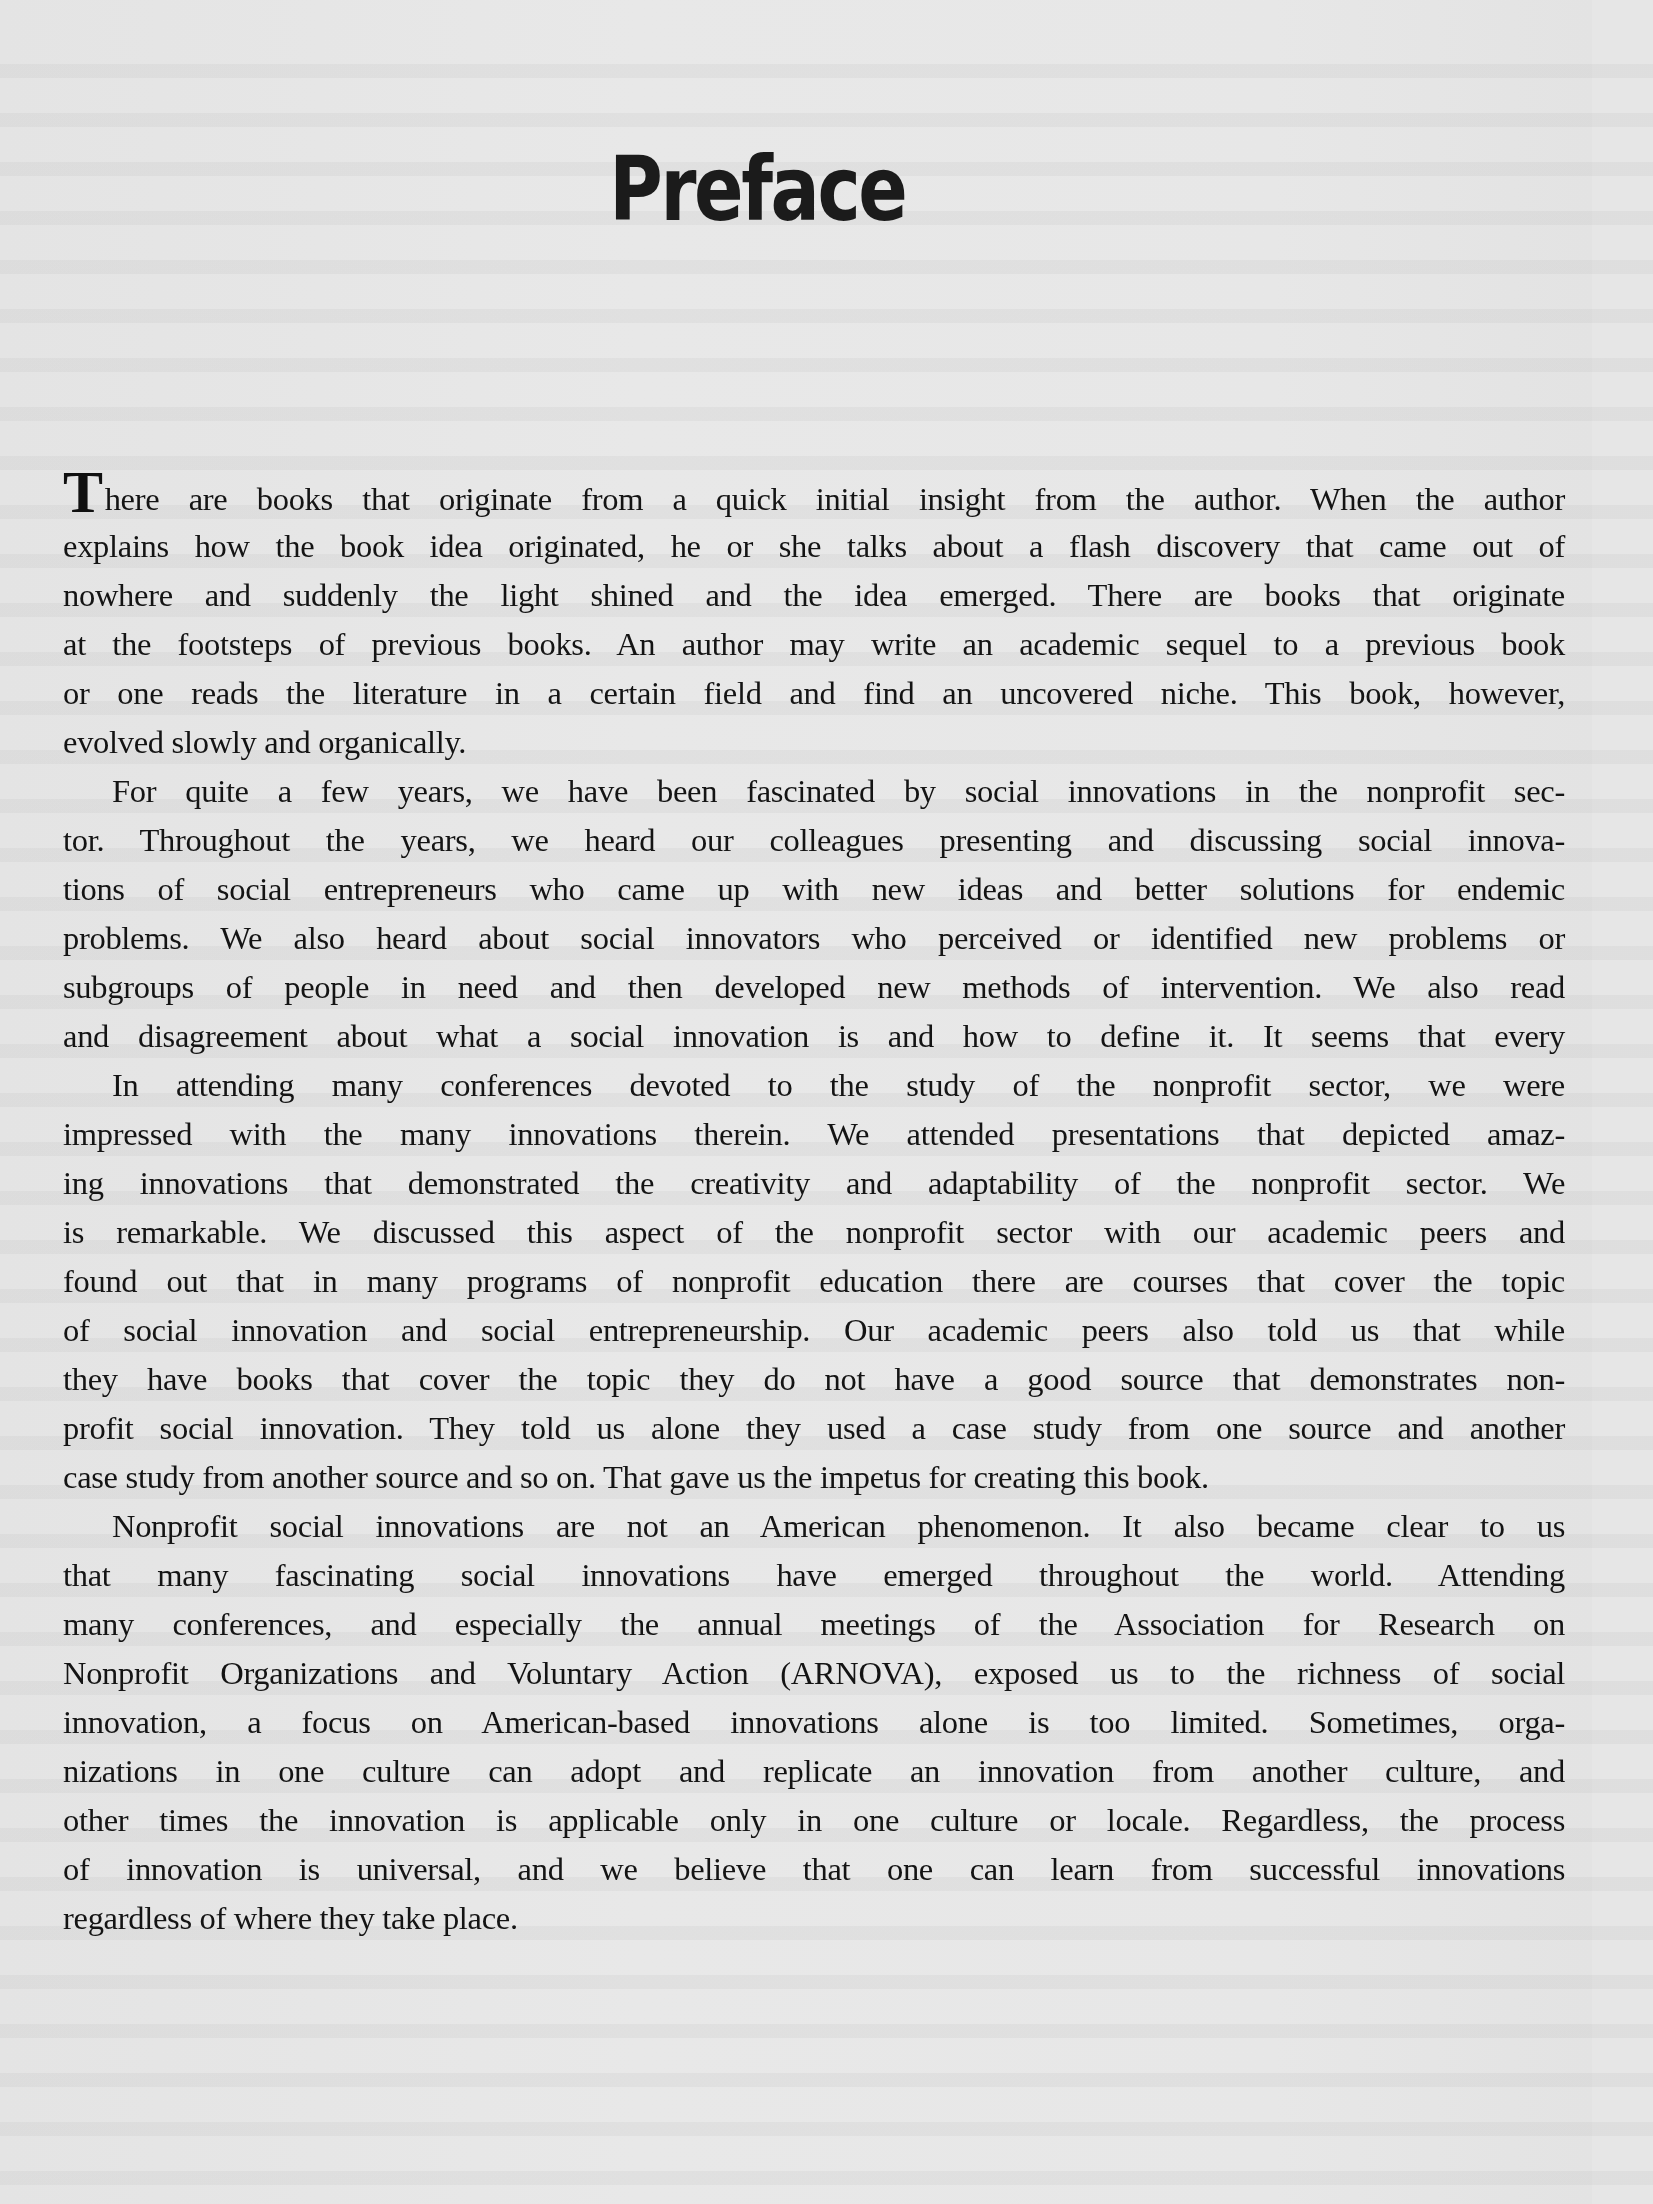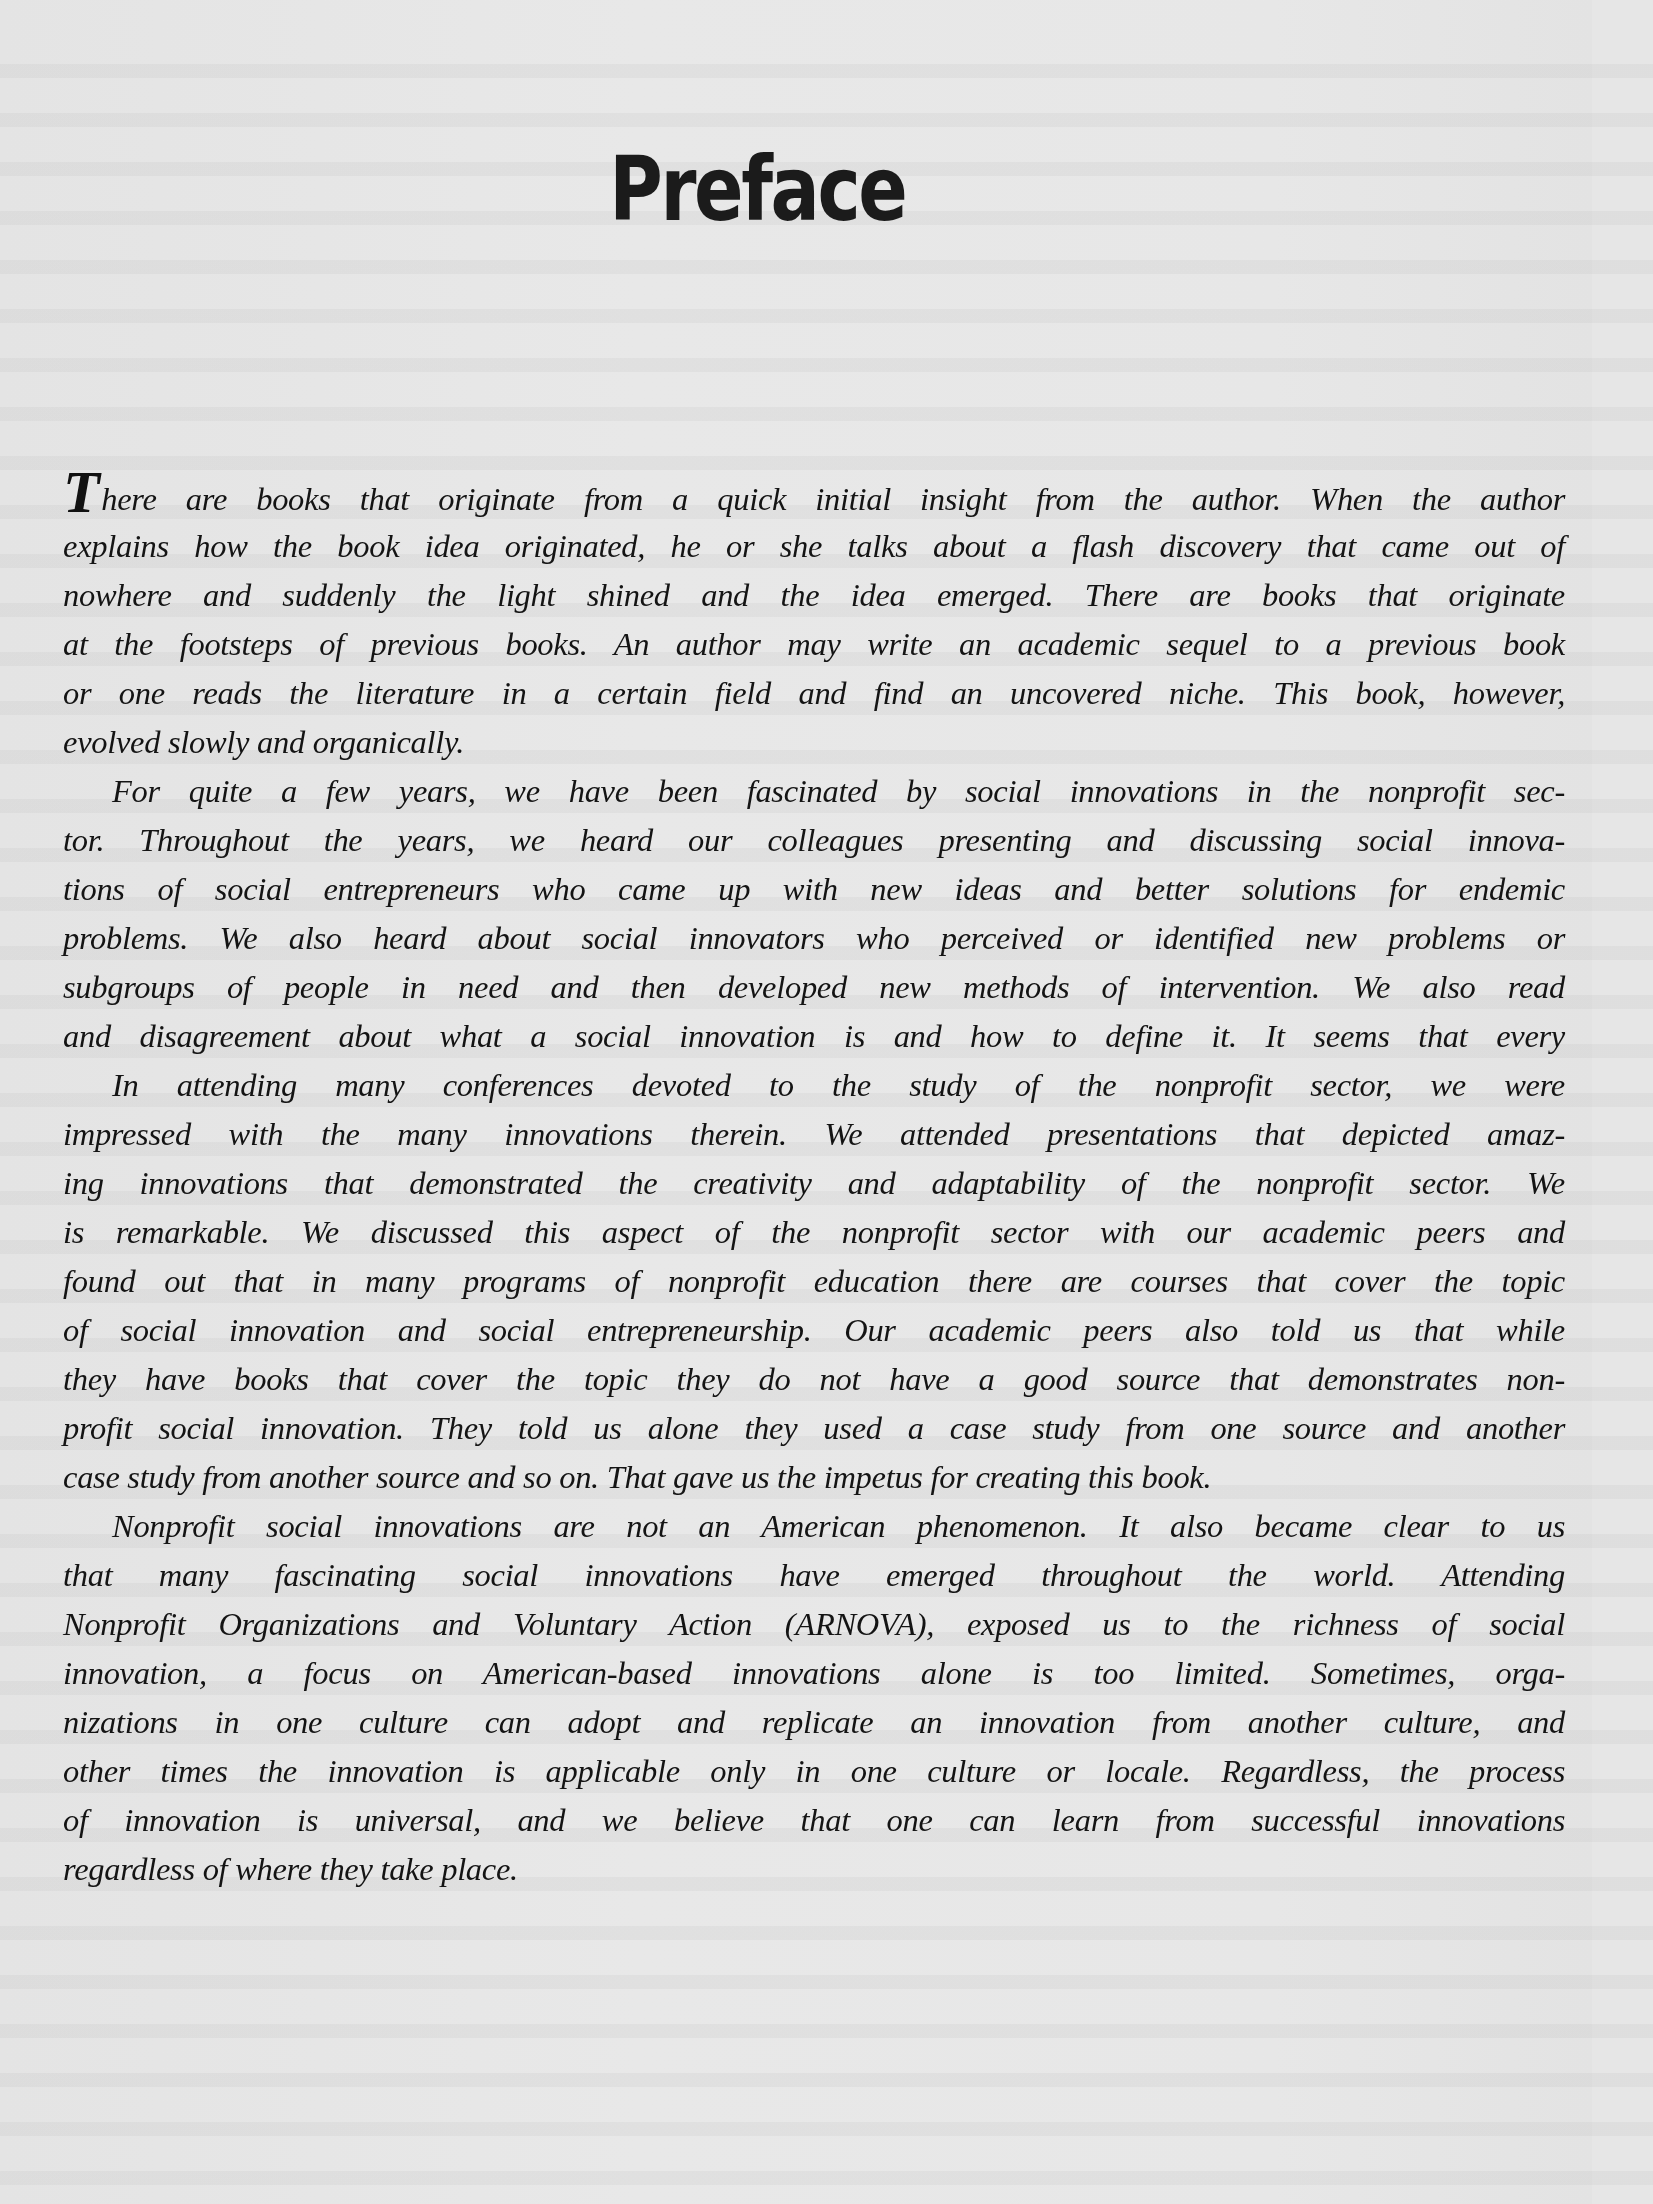--- a/index.html
+++ b/index.html
@@ -56,21 +56,20 @@
     }
     .line {
       display: block;
       height: 49px;
       line-height: 49px;
       font-size: 32.5px;
       white-space: nowrap;
       text-align: justify;
       text-align-last: justify;
       letter-spacing: -0.3px;
-      font-style: italic;
     }
     .line.last {
       text-align-last: left;
     }
     .line.indent {
       padding-left: 49px;
     }
     .dropcap {
       font-family: "Liberation Serif", "DejaVu Serif", serif;
       font-weight: bold;
@@ -129,20 +128,21 @@
       <span class="line">found out that in many programs of nonprofit education there are courses that cover the topic</span>
       <span class="line">of social innovation and social entrepreneurship. Our academic peers also told us that while</span>
       <span class="line">they have books that cover the topic they do not have a good source that demonstrates non-</span>
       <span class="line">profit social innovation. They told us alone they used a case study from one source and another</span>
       <span class="line last">case study from another source and so on. That gave us the impetus for creating this book.</span>
     </div>
 
     <div>
       <span class="line indent">Nonprofit social innovations are not an American phenomenon. It also became clear to us</span>
       <span class="line">that many fascinating social innovations have emerged throughout the world. Attending</span>
+      <span class="line">many conferences, and especially the annual meetings of the Association for Research on</span>
       <span class="line">Nonprofit Organizations and Voluntary Action (ARNOVA), exposed us to the richness of social</span>
       <span class="line">innovation, a focus on American-based innovations alone is too limited. Sometimes, orga-</span>
       <span class="line">nizations in one culture can adopt and replicate an innovation from another culture, and</span>
       <span class="line">other times the innovation is applicable only in one culture or locale. Regardless, the process</span>
       <span class="line">of innovation is universal, and we believe that one can learn from successful innovations</span>
       <span class="line last">regardless of where they take place.</span>
     </div>
 
   </div>
 

